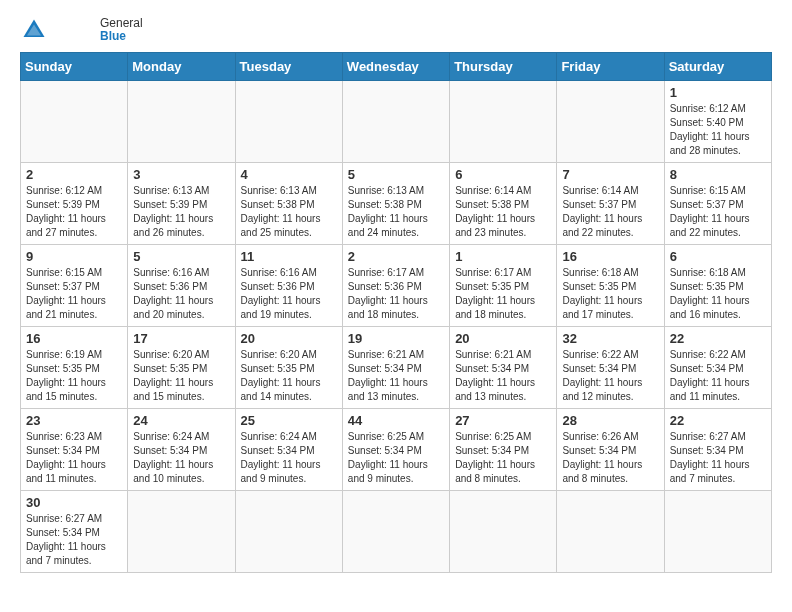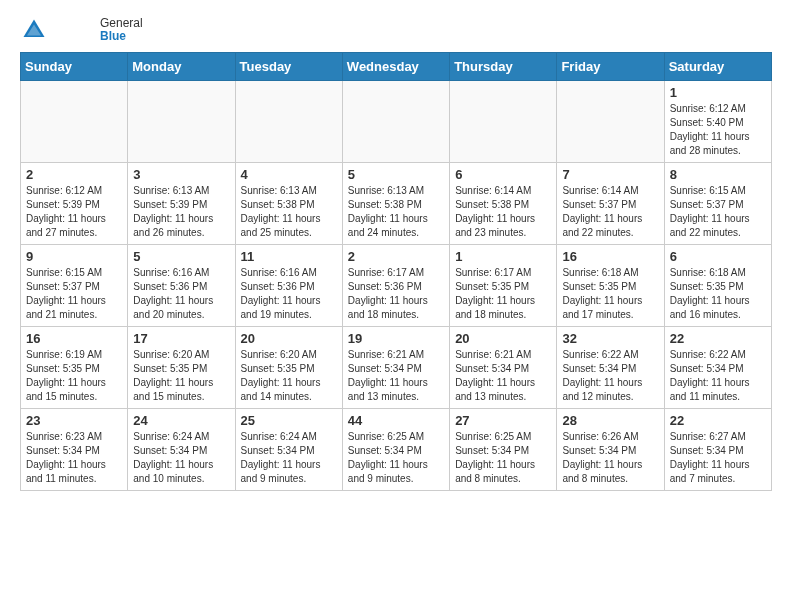--- a/index.html
+++ b/index.html
@@ -327,14 +327,29 @@
 and 8 minutes.</div>
         </td>
         <td>
           <span class="day-number">22</span>
           <div class="day-info" style="white-space: pre-line;">Sunrise: 6:27 AM
 Sunset: 5:34 PM
 Daylight: 11 hours
 and 7 minutes.</div>
         </td>
       </tr>
+      <tr>
+        <td>
+          <span class="day-number">30</span>
+          <div class="day-info" style="white-space: pre-line;">Sunrise: 6:27 AM
+Sunset: 5:34 PM
+Daylight: 11 hours
+and 7 minutes.</div>
+        </td>
+        <td class="empty-cell"></td>
+        <td class="empty-cell"></td>
+        <td class="empty-cell"></td>
+        <td class="empty-cell"></td>
+        <td class="empty-cell"></td>
+        <td class="empty-cell"></td>
+      </tr>
     </tbody>
 </table>
 
 </body></html>

